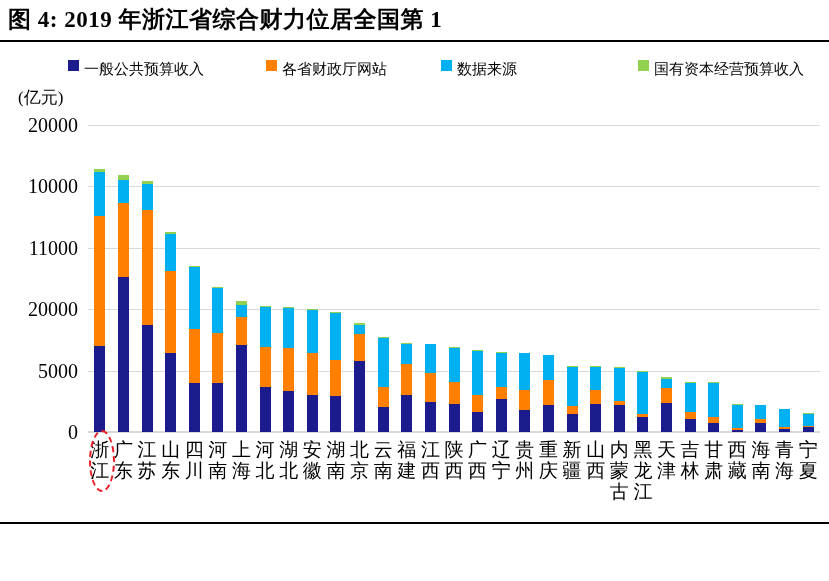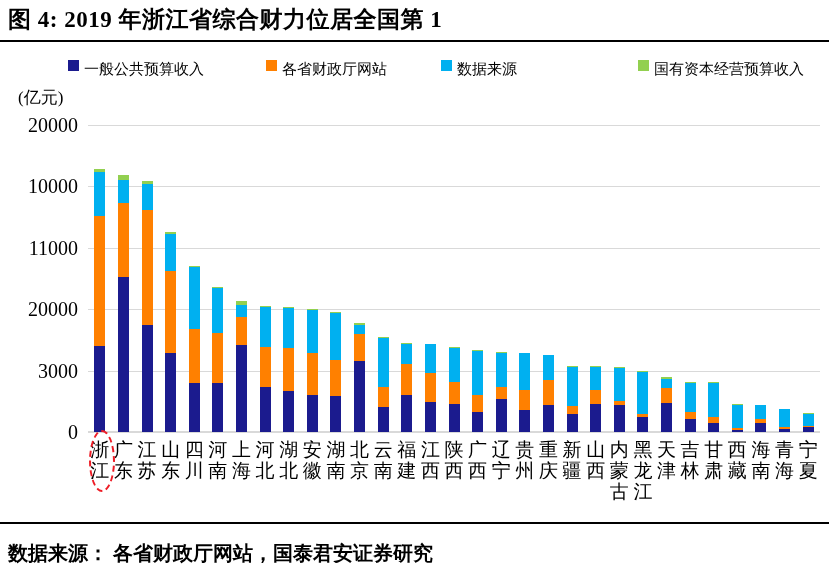--- a/index.html
+++ b/index.html
@@ -53,21 +53,21 @@
         <span class="legend-swatch" style="background: rgb(0, 176, 240);"></span>
         <span class="legend-label">数据来源</span>
       </div>
       <div class="legend-item" style="left: 638px;">
         <span class="legend-swatch" style="background: rgb(146, 208, 80);"></span>
         <span class="legend-label">国有资本经营预算收入</span>
       </div>
       <div class="gridline" id="baseline" style="left: 88px; width: 732px; top: 431px;"></div>
       <div class="ylabel" style="top: 421px;">0</div>
       <div class="gridline" style="left: 88px; width: 732px; top: 370.6px;"></div>
-      <div class="ylabel" style="top: 359.6px;">3000</div>
+      <div class="ylabel" style="top: 359.6px;">5000</div>
       <div class="gridline" style="left: 88px; width: 732px; top: 309.2px;"></div>
       <div class="ylabel" style="top: 298.2px;">20000</div>
       <div class="gridline" style="left: 88px; width: 732px; top: 247.8px;"></div>
       <div class="ylabel" style="top: 236.8px;">11000</div>
       <div class="gridline" style="left: 88px; width: 732px; top: 186.4px;"></div>
       <div class="ylabel" style="top: 175.4px;">10000</div>
       <div class="gridline" style="left: 88px; width: 732px; top: 125px;"></div>
       <div class="ylabel" style="top: 114px;">20000</div>
       <div class="bar" style="left: 94.3065px; width: 11px; top: 169.208px; height: 262.792px;">
         <div class="seg" style="height: 2.456px; background: rgb(146, 208, 80);"></div>
@@ -317,14 +317,13 @@
         <div class="seg" style="height: 1.228px; background: rgb(255, 128, 0);"></div>
         <div class="seg" style="height: 4.912px; background: rgb(27, 27, 142);"></div>
       </div>
       <div class="xlabel" style="left: 796.387px; width: 23.6129px;">宁
 夏</div>
     </div>
 
   <div id="highlight-ellipse"></div>
 
   <div id="bottom-divider"></div>
-  <div id="source-note">数据来源： 各省财政厅网站，国泰君安证券研究</div>
 </div>
 
 </body></html>

